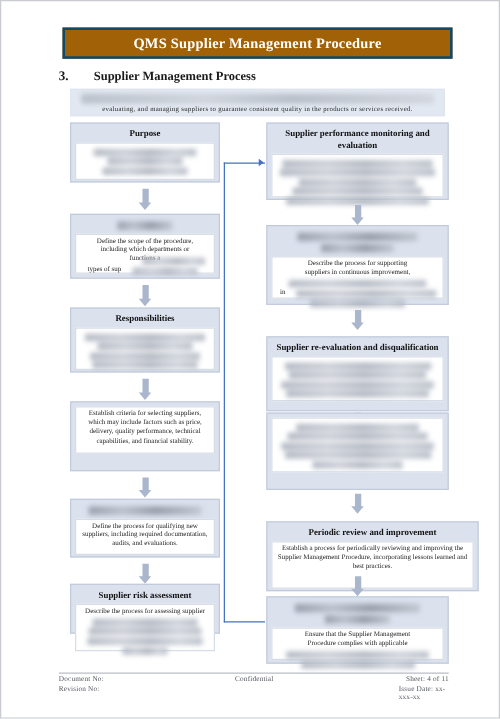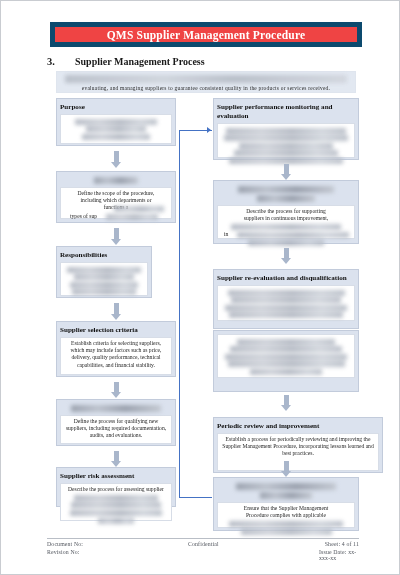--- a/index.html
+++ b/index.html
@@ -4,42 +4,42 @@
 <style>
   html,body{margin:0;padding:0;background:#ffffff;}
   body{width:400px;height:575px;overflow:hidden;
        font-family:"Liberation Serif","DejaVu Serif",serif;color:#1a1a1a;}
 
   .page{position:relative;width:400px;height:575px;box-sizing:border-box;
         border:1px solid #c9ccd1;background:#fff;}
 
   
   .banner{position:absolute;left:49px;top:21px;width:312px;height:25px;
-          background:#ef4444;border:5px solid #0c4a6e;box-sizing:border-box;
+          background:#a16207;border:2px solid #0c4a6e;box-sizing:border-box;
           display:flex;align-items:center;justify-content:center;}
   .banner-text{color:#ffffff;font-weight:bold;font-size:11.5px;letter-spacing:.2px;}
 
   
   .sec-num{position:absolute;left:46px;top:55px;font-weight:bold;font-size:10.5px;}
   .sec-title{position:absolute;left:74px;top:55px;font-weight:bold;font-size:10px;}
 
   
   .intro{position:absolute;left:55px;top:70px;width:300px;height:22px;
          background:#e2e8f1;border:1px solid #dfe5ee;box-sizing:border-box;
          padding:2px 6px 0 6px;}
   .intro-l1{height:8px;margin:1px 2px 2px 2px;border-radius:1px;
             background:linear-gradient(90deg,#b9bfc9,#cfd4dc 35%,#b7bdc7 60%,#d2d6de);
             filter:blur(2.2px);opacity:.95;}
   .intro-l2{font-size:5.4px;text-align:center;letter-spacing:.25px;color:#1f1f1f;
             white-space:nowrap;}
 
   
   .box{position:absolute;box-sizing:border-box;background:#dbe2ee;
        border:1px solid #c2cbdb;padding:3px;}
-  .box .title{font-weight:bold;font-size:7.1px;
+  .box .title{font-weight:bold;font-size:7.1px;text-align:center;
               line-height:9px;margin:1px 0 2px 0;color:#111;}
   .box .inner{background:#ffffff;border:1px solid #d7dde7;box-sizing:border-box;
               padding:2px 3px;}
   .box .inner p{margin:0;font-size:5.6px;line-height:7.2px;text-align:center;
                 color:#1f1f1f;}
 
   
   .blur{filter:blur(2.1px);opacity:.92;}
   .rl{height:6px;margin:1.6px auto;border-radius:1px;
       background:linear-gradient(90deg,#aeb4bf,#c8ccd4 30%,#adb3be 55%,#cbd0d8 80%,#b4bac4);}
@@ -104,35 +104,34 @@
         <div class="rl" style="width:48%;margin-left:auto;margin-right:4px;"></div>
       </div>
       <p style="text-align:left;margin-left:6px;margin-top:-1px;">types of sup</p>
       <div class="blur" style="margin-top:-7.5px;">
         <div class="rl" style="width:50%;margin-left:auto;margin-right:10px;"></div>
       </div>
     </div>
   </div>
   <div class="arrow" style="left:112.5px;top:227px;height:12px;"></div>
 
-  <div class="box" style="left:55px;top:245px;width:96px;height:52px;">
+  <div class="box" style="left:55px;top:245px;width:120px;height:52px;">
     <div class="title">Responsibilities</div>
     <div class="inner" style="height:34px;">
       <div class="blur">
         <div class="rl" style="width:92%;"></div>
         <div class="rl" style="width:74%;"></div>
         <div class="rl" style="width:84%;"></div>
         <div class="rl" style="width:80%;"></div>
       </div>
     </div>
   </div>
   <div class="arrow" style="left:112.5px;top:302px;height:12px;"></div>
 
   <div class="box" style="left:55px;top:320px;width:120px;height:56px;">
-    <div class="title">Supplier selection criteria</div>
     <div class="inner" style="height:38px;">
       <p>Establish criteria for selecting suppliers, which may include factors such as price, delivery, quality performance, technical capabilities, and financial stability.</p>
     </div>
   </div>
   <div class="arrow" style="left:112.5px;top:381px;height:11px;"></div>
 
   <div class="box" style="left:55px;top:398px;width:120px;height:47px;">
     <div class="title-redact" style="width:80%;"></div>
     <div class="inner" style="height:29px;">
       <p>Define the process for qualifying new suppliers, including required documentation, audits, and evaluations.</p>

